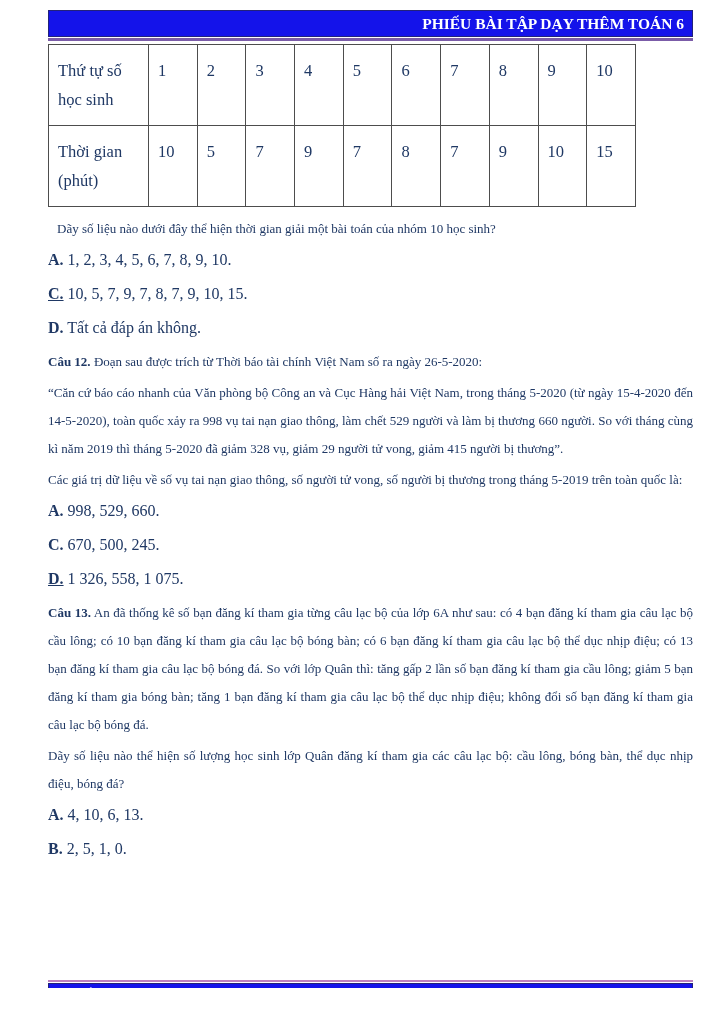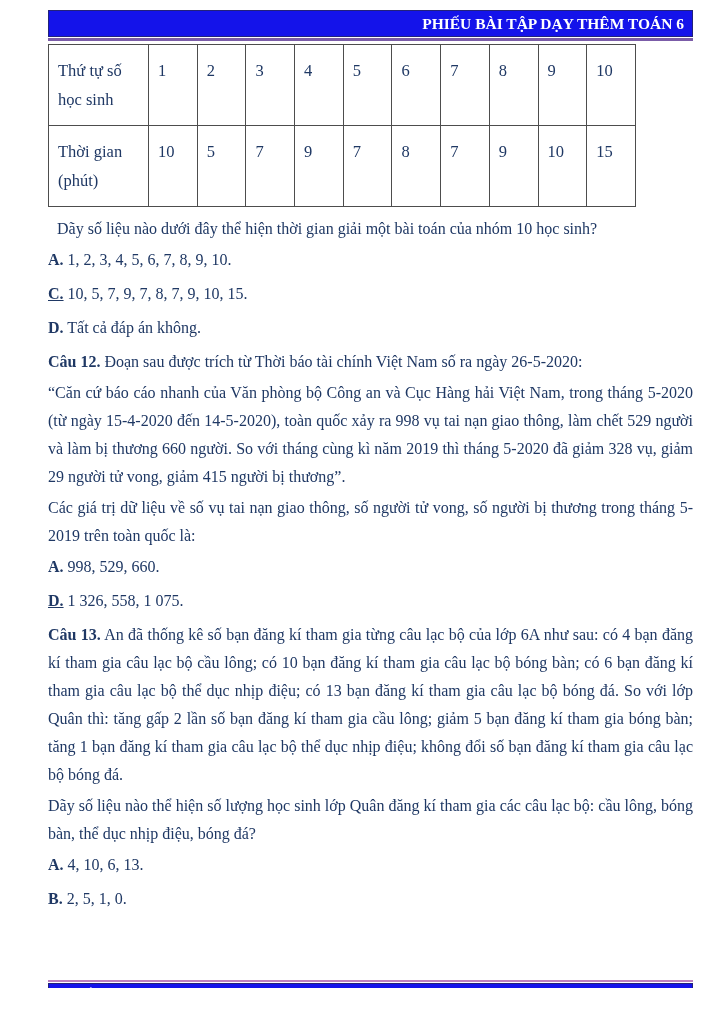--- a/index.html
+++ b/index.html
@@ -47,21 +47,21 @@
     border:1px solid #4d4d4d;
     vertical-align:top;
     padding:11px 9px;
     line-height:29px;
   }
   tr.r1 td { height:62px; }
   tr.r2 td { height:68px; }
 
   
   .para {
-    font-size:16px;
+    font-size:13px;
     line-height:28px;
     text-align:justify;
     margin:0 0 3px 0;
   }
   .prompt-indent { padding-left:9px; text-align:left; }
   .prompt { text-align:justify; }
   .opt {
     font-size:16px;
     line-height:28px;
     margin:0 0 6px 0;
@@ -134,20 +134,21 @@
 
     <p class="para prompt-indent mt8">Dãy số liệu nào dưới đây thể hiện thời gian giải một bài toán của nhóm 10 học sinh?</p>
     <p class="opt"><span class="opt-label">A.</span> <span>1, 2, 3, 4, 5, 6, 7, 8, 9, 10.</span></p>
     <p class="opt"><span class="opt-label correct">C.</span> <span>10, 5, 7, 9, 7, 8, 7, 9, 10, 15.</span></p>
     <p class="opt"><span class="opt-label">D.</span> <span>Tất cả đáp án không.</span></p>
 
     <p class="para"><span class="q-head">Câu 12.</span><span> Đoạn sau được trích từ Thời báo tài chính Việt Nam số ra ngày 26-5-2020:</span></p>
     <p class="para">“Căn cứ báo cáo nhanh của Văn phòng bộ Công an và Cục Hàng hải Việt Nam, trong tháng 5-2020 (từ ngày 15-4-2020 đến 14-5-2020), toàn quốc xảy ra 998 vụ tai nạn giao thông, làm chết 529 người và làm bị thương 660 người. So với tháng cùng kì năm 2019 thì tháng 5-2020 đã giảm 328 vụ, giảm 29 người tử vong, giảm 415 người bị thương”.</p>
     <p class="para prompt">Các giá trị dữ liệu về số vụ tai nạn giao thông, số người tử vong, số người bị thương trong tháng 5-2019 trên toàn quốc là:</p>
     <p class="opt"><span class="opt-label">A.</span> <span>998, 529, 660.</span></p>
+    <p class="opt"><span class="opt-label">C.</span> <span>670, 500, 245.</span></p>
     <p class="opt"><span class="opt-label correct">D.</span> <span>1 326, 558, 1 075.</span></p>
 
     <p class="para"><span class="q-head">Câu 13.</span><span> An đã thống kê số bạn đăng kí tham gia từng câu lạc bộ của lớp 6A như sau: có 4 bạn đăng kí tham gia câu lạc bộ cầu lông; có 10 bạn đăng kí tham gia câu lạc bộ bóng bàn; có 6 bạn đăng kí tham gia câu lạc bộ thể dục nhịp điệu; có 13 bạn đăng kí tham gia câu lạc bộ bóng đá. So với lớp Quân thì: tăng gấp 2 lần số bạn đăng kí tham gia cầu lông; giảm 5 bạn đăng kí tham gia bóng bàn; tăng 1 bạn đăng kí tham gia câu lạc bộ thể dục nhịp điệu; không đổi số bạn đăng kí tham gia câu lạc bộ bóng đá.</span></p>
     <p class="para prompt">Dãy số liệu nào thể hiện số lượng học sinh lớp Quân đăng kí tham gia các câu lạc bộ: cầu lông, bóng bàn, thể dục nhịp điệu, bóng đá?</p>
     <p class="opt"><span class="opt-label">A.</span> <span>4, 10, 6, 13.</span></p>
     <p class="opt"><span class="opt-label">B.</span> <span>2, 5, 1, 0.</span></p>
 
   </div>
 
   <div class="banner-bottom">

